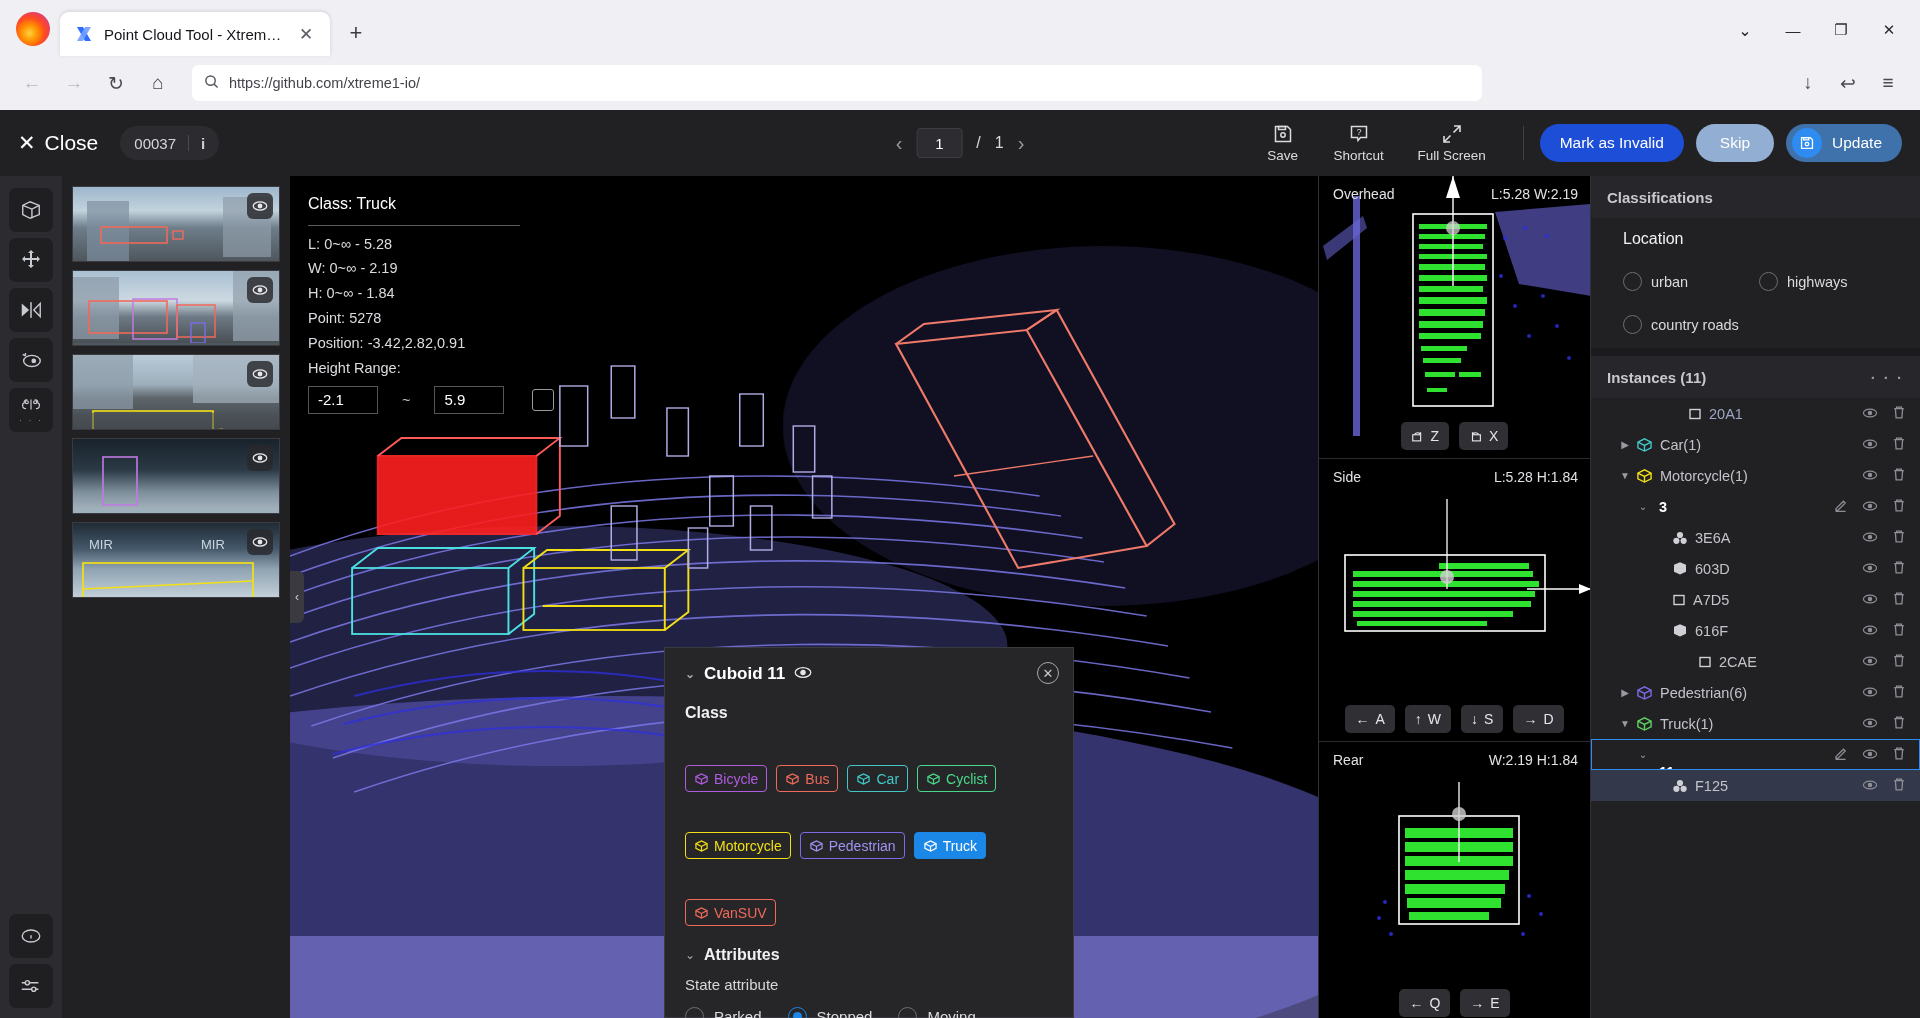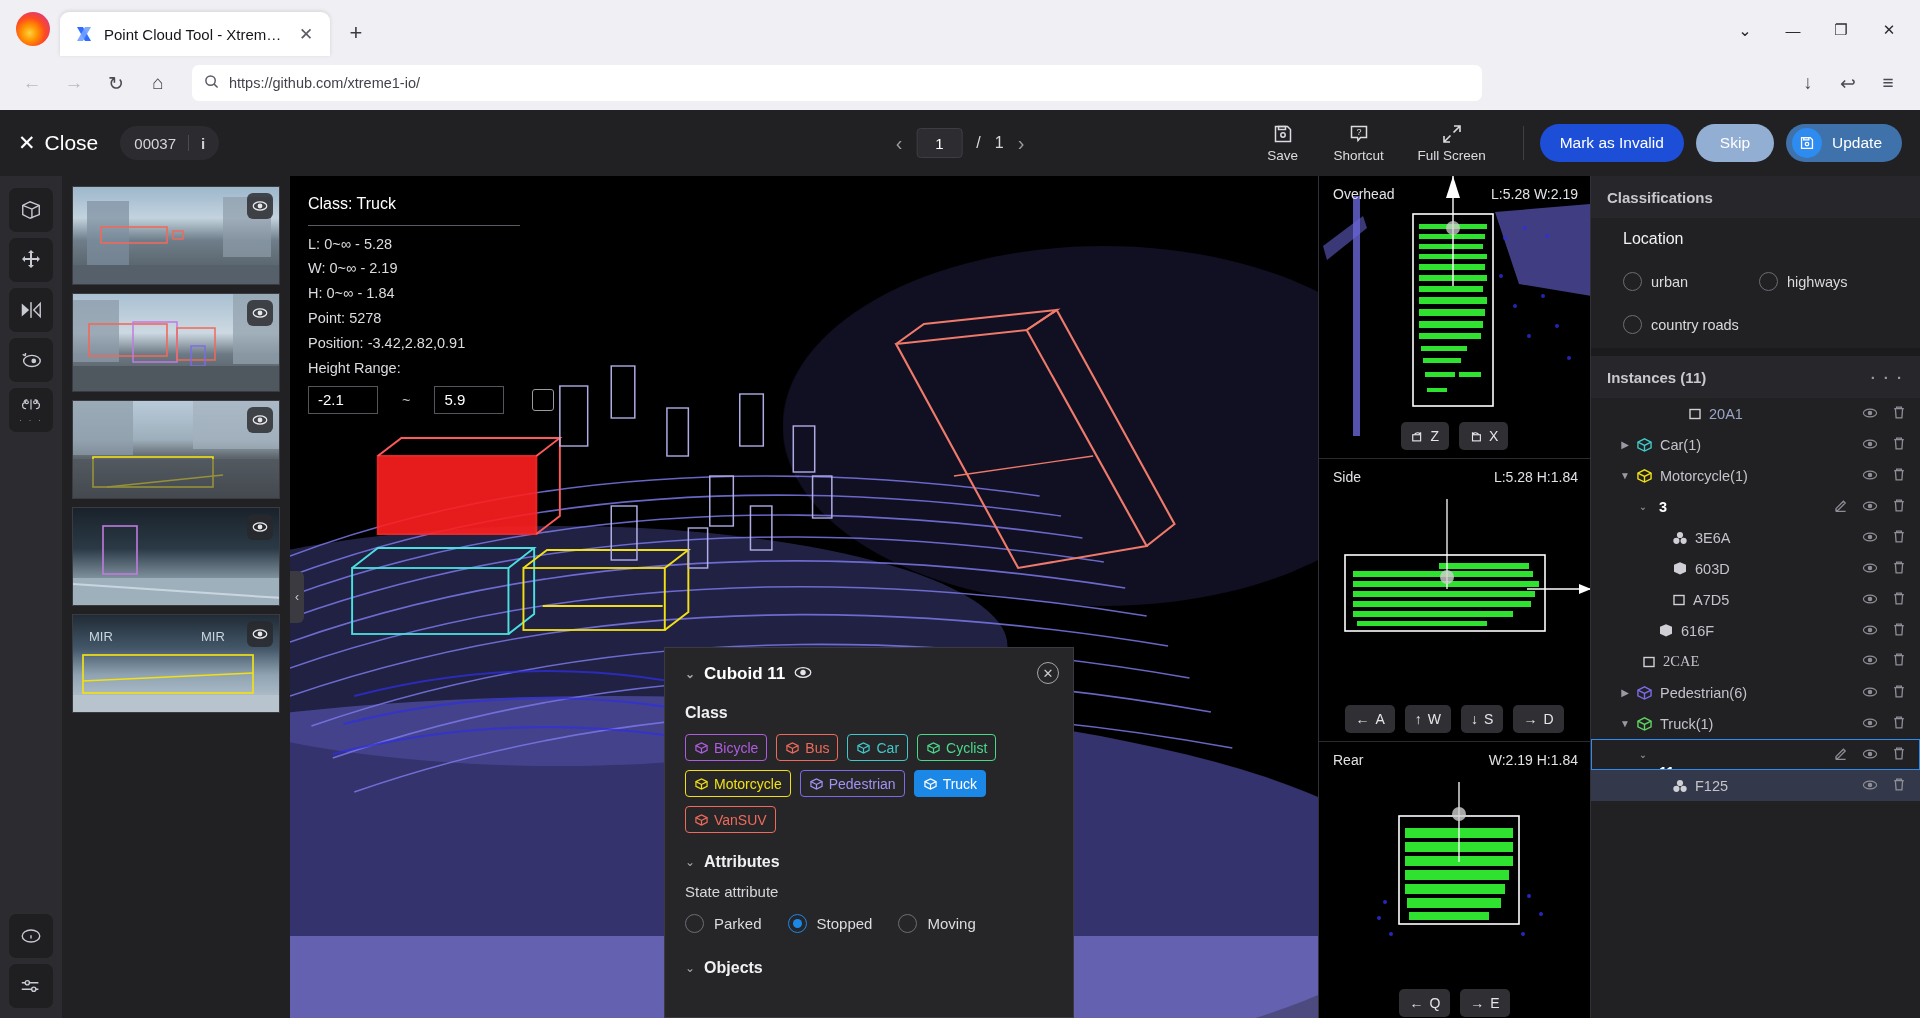--- a/index.html
+++ b/index.html
@@ -70,21 +70,21 @@
   
   .rail { width:62px; background:#2c2c30; display:flex; flex-direction:column; align-items:center;
     padding-top:12px; gap:6px; position:relative; }
   .rail-btn { width:44px; height:44px; border-radius:7px; background:#1f1f22; display:flex;
     align-items:center; justify-content:center; color:#c9cbd2; }
   .rail-bottom { position:absolute; bottom:10px; display:flex; flex-direction:column; gap:6px; }
 
   
   .thumbs { width:228px; background:#212124; padding:10px 0 0 10px; display:flex; flex-direction:column;
     gap:8px; overflow:hidden; position:relative; }
-  .thumb { width:208px; height:99px; position:relative; border:1px solid #3a3a40; overflow:hidden; }
+  .thumb { width:208px; height:76px; position:relative; border:1px solid #3a3a40; overflow:hidden; }
   .eye-badge { position:absolute; right:6px; top:6px; width:26px; height:26px; border-radius:6px;
     background:rgba(40,40,44,.82); display:flex; align-items:center; justify-content:center; color:#e9e9ec; }
 
   
   .viewport { flex:1; background:#000; position:relative; overflow:hidden; }
   .collapse-handle { position:absolute; left:0; top:50%; transform:translateY(-50%); width:14px; height:52px;
     background:#3a3a40; border-radius:0 6px 6px 0; display:flex; align-items:center; justify-content:center;
     color:#cfcfd4; font-size:12px; z-index:7; }
   .info-overlay { position:absolute; left:18px; top:14px; color:#dcdce0; font-size:14.5px; line-height:1.72;
     z-index:6; }
@@ -100,21 +100,21 @@
   .cuboid-panel { position:absolute; left:374px; bottom:0; width:410px; background:#262629;
     border:1px solid #3a3a40; color:#e4e4e8; padding:16px 20px 0 20px; z-index:8; height:371px; }
   .cub-head { display:flex; align-items:center; gap:9px; font-size:17px; font-weight:700; color:#fff; }
   .cub-close { position:absolute; right:14px; top:14px; width:22px; height:22px; border-radius:50%;
     border:1.5px solid #a5a5ab; color:#c9c9cf; display:flex; align-items:center; justify-content:center;
     font-size:13px; }
   .sec-title { font-size:16px; font-weight:700; color:#f0f0f3; margin:20px 0 12px; }
   .sec-title.collapsible { display:flex; align-items:center; gap:9px; }
   .chips { display:flex; flex-wrap:wrap; gap:9px; }
   .chip { height:27px; border-radius:4px; border:1.5px solid; display:flex; align-items:center;
-    gap:5px; padding:0 8px; font-size:14px; background:transparent; }
+    gap:5px; padding:0 8px; font-size:14px; background:transparent;margin-top:31px; }
   .chip.selected { background:#1b88e8; border-color:#1b88e8; color:#fff !important; }
   .attr-label { font-size:15px; color:#d7d7db; margin:8px 0 14px; }
   .radios { display:flex; align-items:center; gap:26px;text-align:center; }
   .radio-item { display:flex; align-items:center; gap:10px; font-size:15px; color:#dcdce0; }
   .radio { width:19px; height:19px; border-radius:50%; border:1.6px solid #6c6c74; flex:none;
     display:flex; align-items:center; justify-content:center; }
   .radio.on { border-color:#1b88e8; }
   .radio.on::after { content:''; width:9px; height:9px; border-radius:50%; background:#1b88e8; }
 
   
@@ -879,39 +879,39 @@
           <span class="acts">
             <span><svg width="16" height="12" viewBox="0 0 18 12" fill="none" stroke="currentColor" stroke-width="1.3">
                 <ellipse cx="9" cy="6" rx="7.4" ry="4.4"></ellipse>
                 <circle cx="9" cy="6" r="1.9" fill="currentColor"></circle>
               </svg></span>
             <span><svg width="14" height="15" viewBox="0 0 14 15" fill="none" stroke="currentColor" stroke-width="1.3">
                 <path d="M2.2 3.6h9.6M4.6 3.6V2.2h4.8v1.4M3.4 3.6l.7 9.2h5.8l.7-9.2"></path>
               </svg></span>
           </span>
         </div>
-        <div class="row" style="padding-left: 48px;">
+        <div class="row" style="padding-left: 62px;">
           <span class="caret"></span>
           <span style="display: flex; align-items: center; margin: 0px 7px 0px 3px;">
             <svg width="16" height="15" viewBox="0 0 16 15" fill="#cfcfd5">
               <path d="M8 1.2l6 2.6v7L8 13.4 2 10.8v-7z"></path>
             </svg>
           </span>
           <span class="lbl" style="color: rgb(195, 195, 201);">616F</span>
           <span class="acts">
             <span><svg width="16" height="12" viewBox="0 0 18 12" fill="none" stroke="currentColor" stroke-width="1.3">
                 <ellipse cx="9" cy="6" rx="7.4" ry="4.4"></ellipse>
                 <circle cx="9" cy="6" r="1.9" fill="currentColor"></circle>
               </svg></span>
             <span><svg width="14" height="15" viewBox="0 0 14 15" fill="none" stroke="currentColor" stroke-width="1.3">
                 <path d="M2.2 3.6h9.6M4.6 3.6V2.2h4.8v1.4M3.4 3.6l.7 9.2h5.8l.7-9.2"></path>
               </svg></span>
           </span>
         </div>
-        <div class="row" style="padding-left: 32px; font-family: Liberation Serif, serif;">
+        <div class="row" style="padding-left: 88px;">
           <span class="caret"></span>
           <span style="display: flex; align-items: center; margin: 0px 7px 0px 3px;">
             <svg width="14" height="14" viewBox="0 0 14 14" fill="none" stroke="#cfcfd5" stroke-width="1.4">
               <rect x="2" y="2.5" width="10" height="9"></rect>
             </svg>
           </span>
           <span class="lbl" style="color: rgb(195, 195, 201);">2CAE</span>
           <span class="acts">
             <span><svg width="16" height="12" viewBox="0 0 18 12" fill="none" stroke="currentColor" stroke-width="1.3">
                 <ellipse cx="9" cy="6" rx="7.4" ry="4.4"></ellipse>

